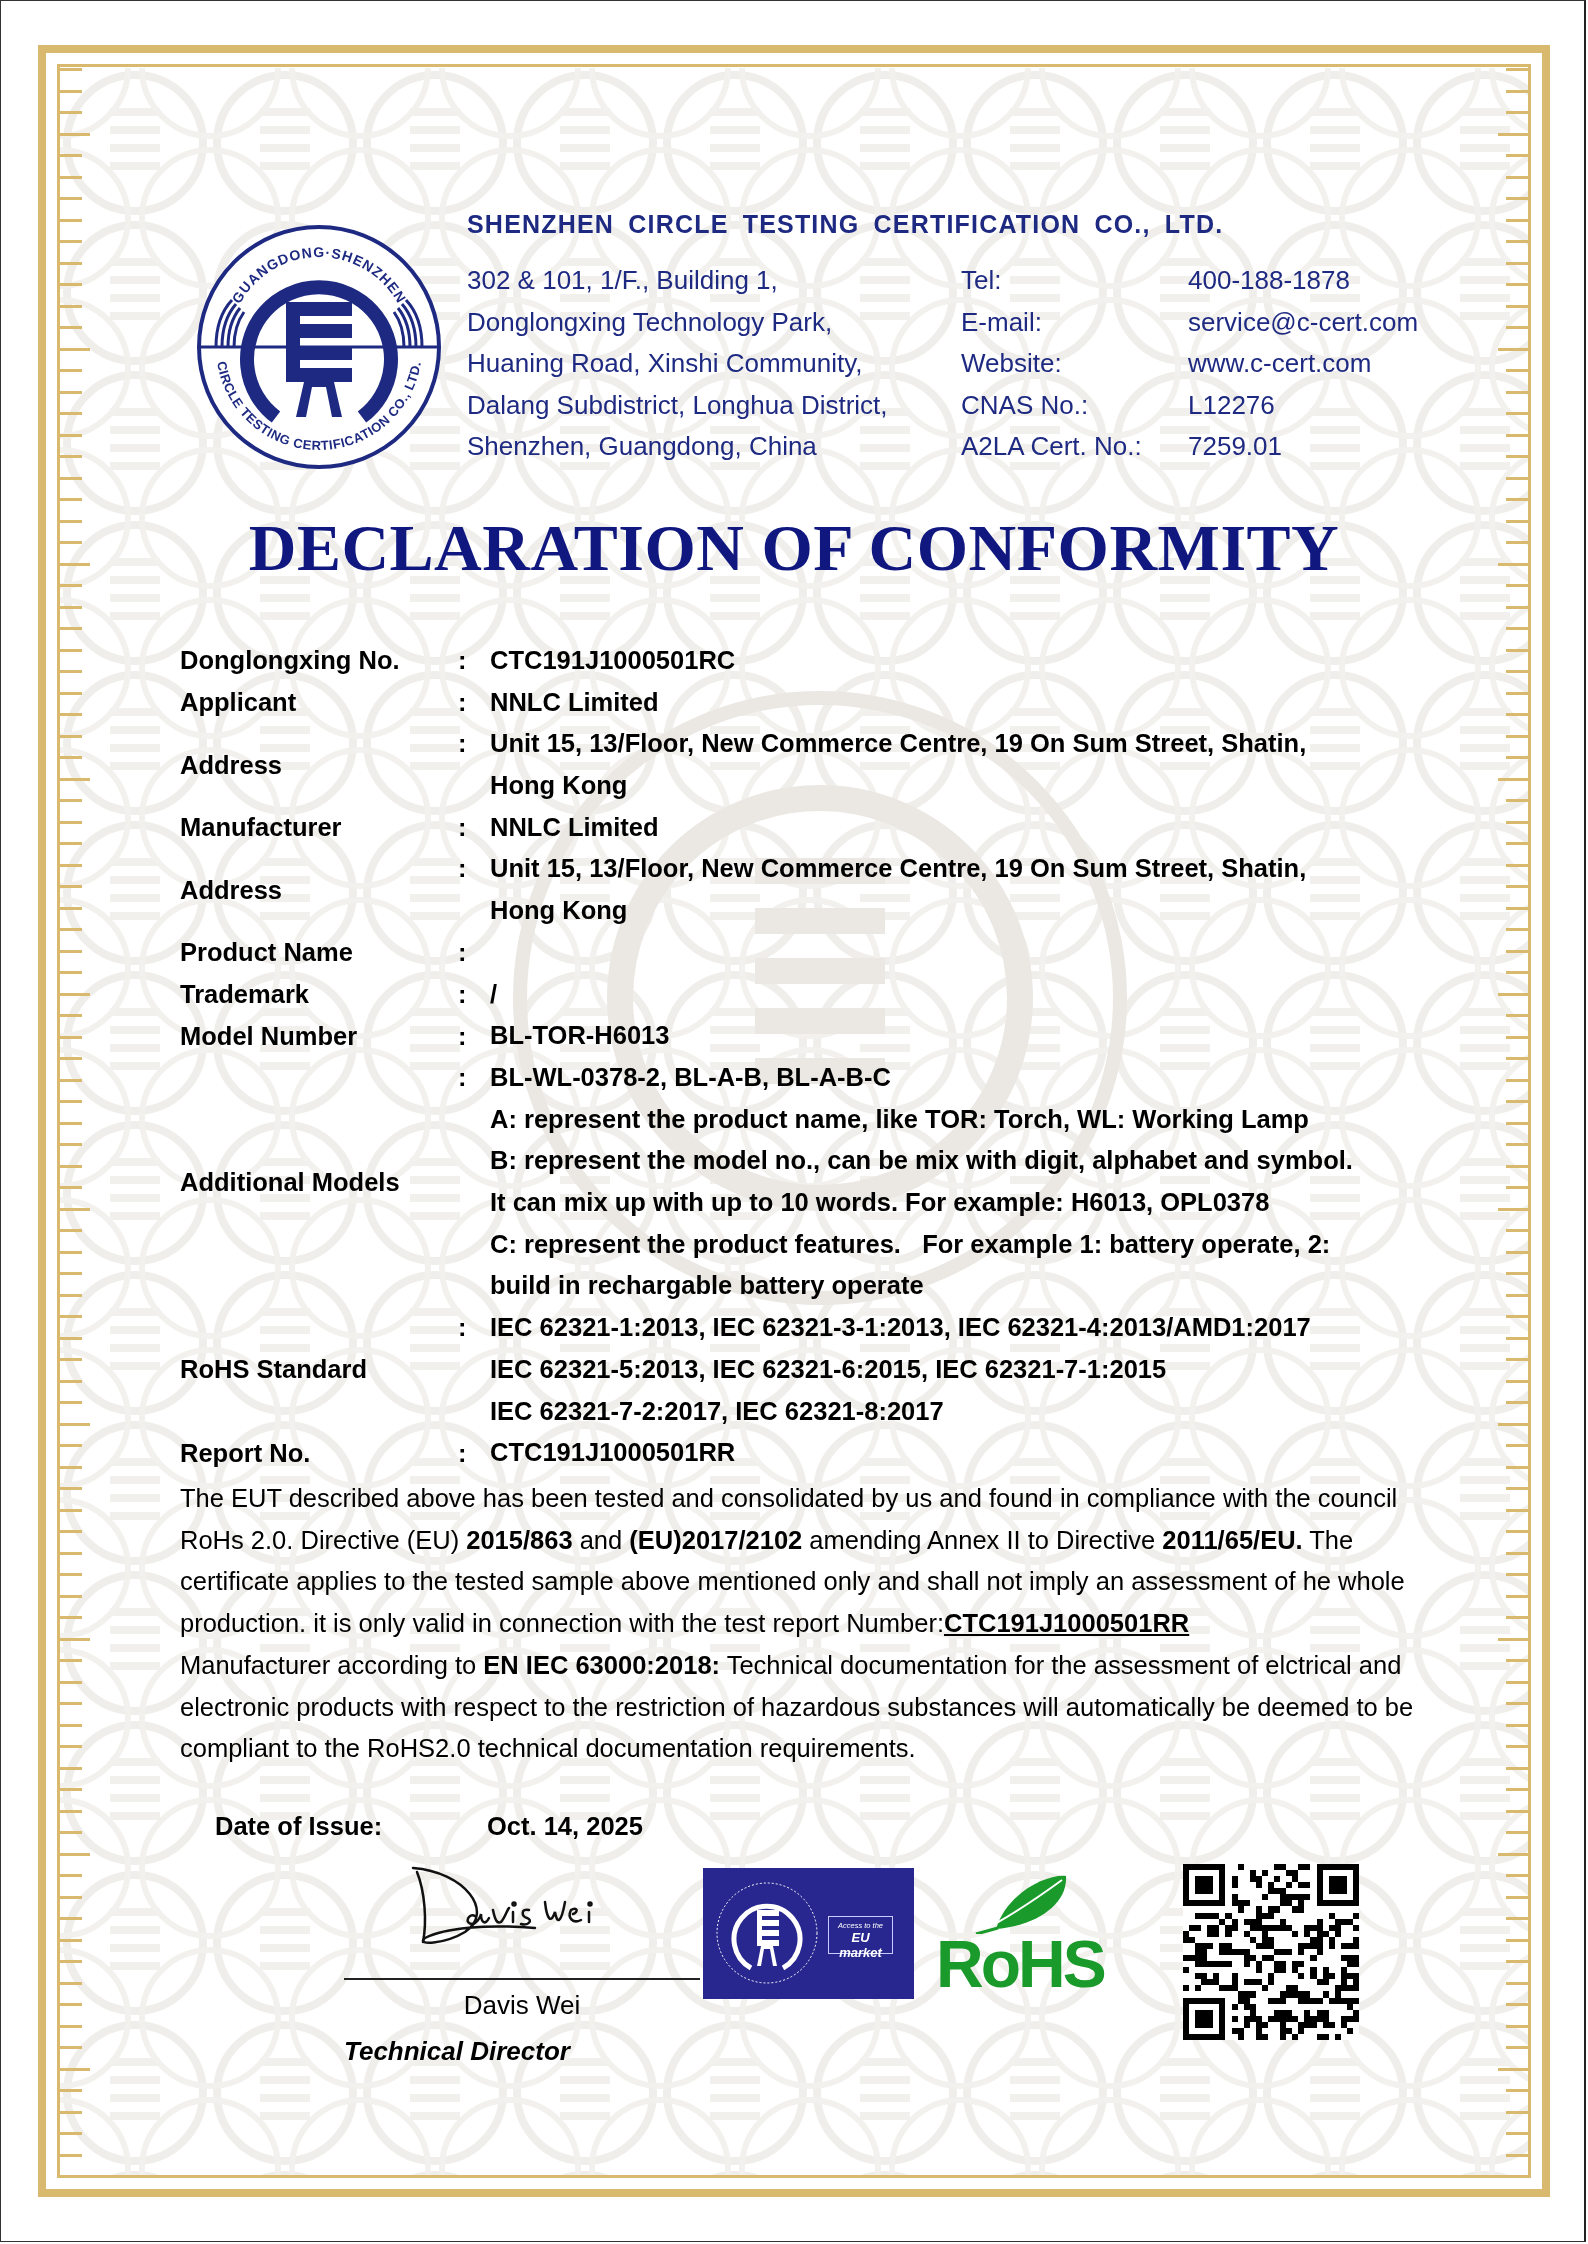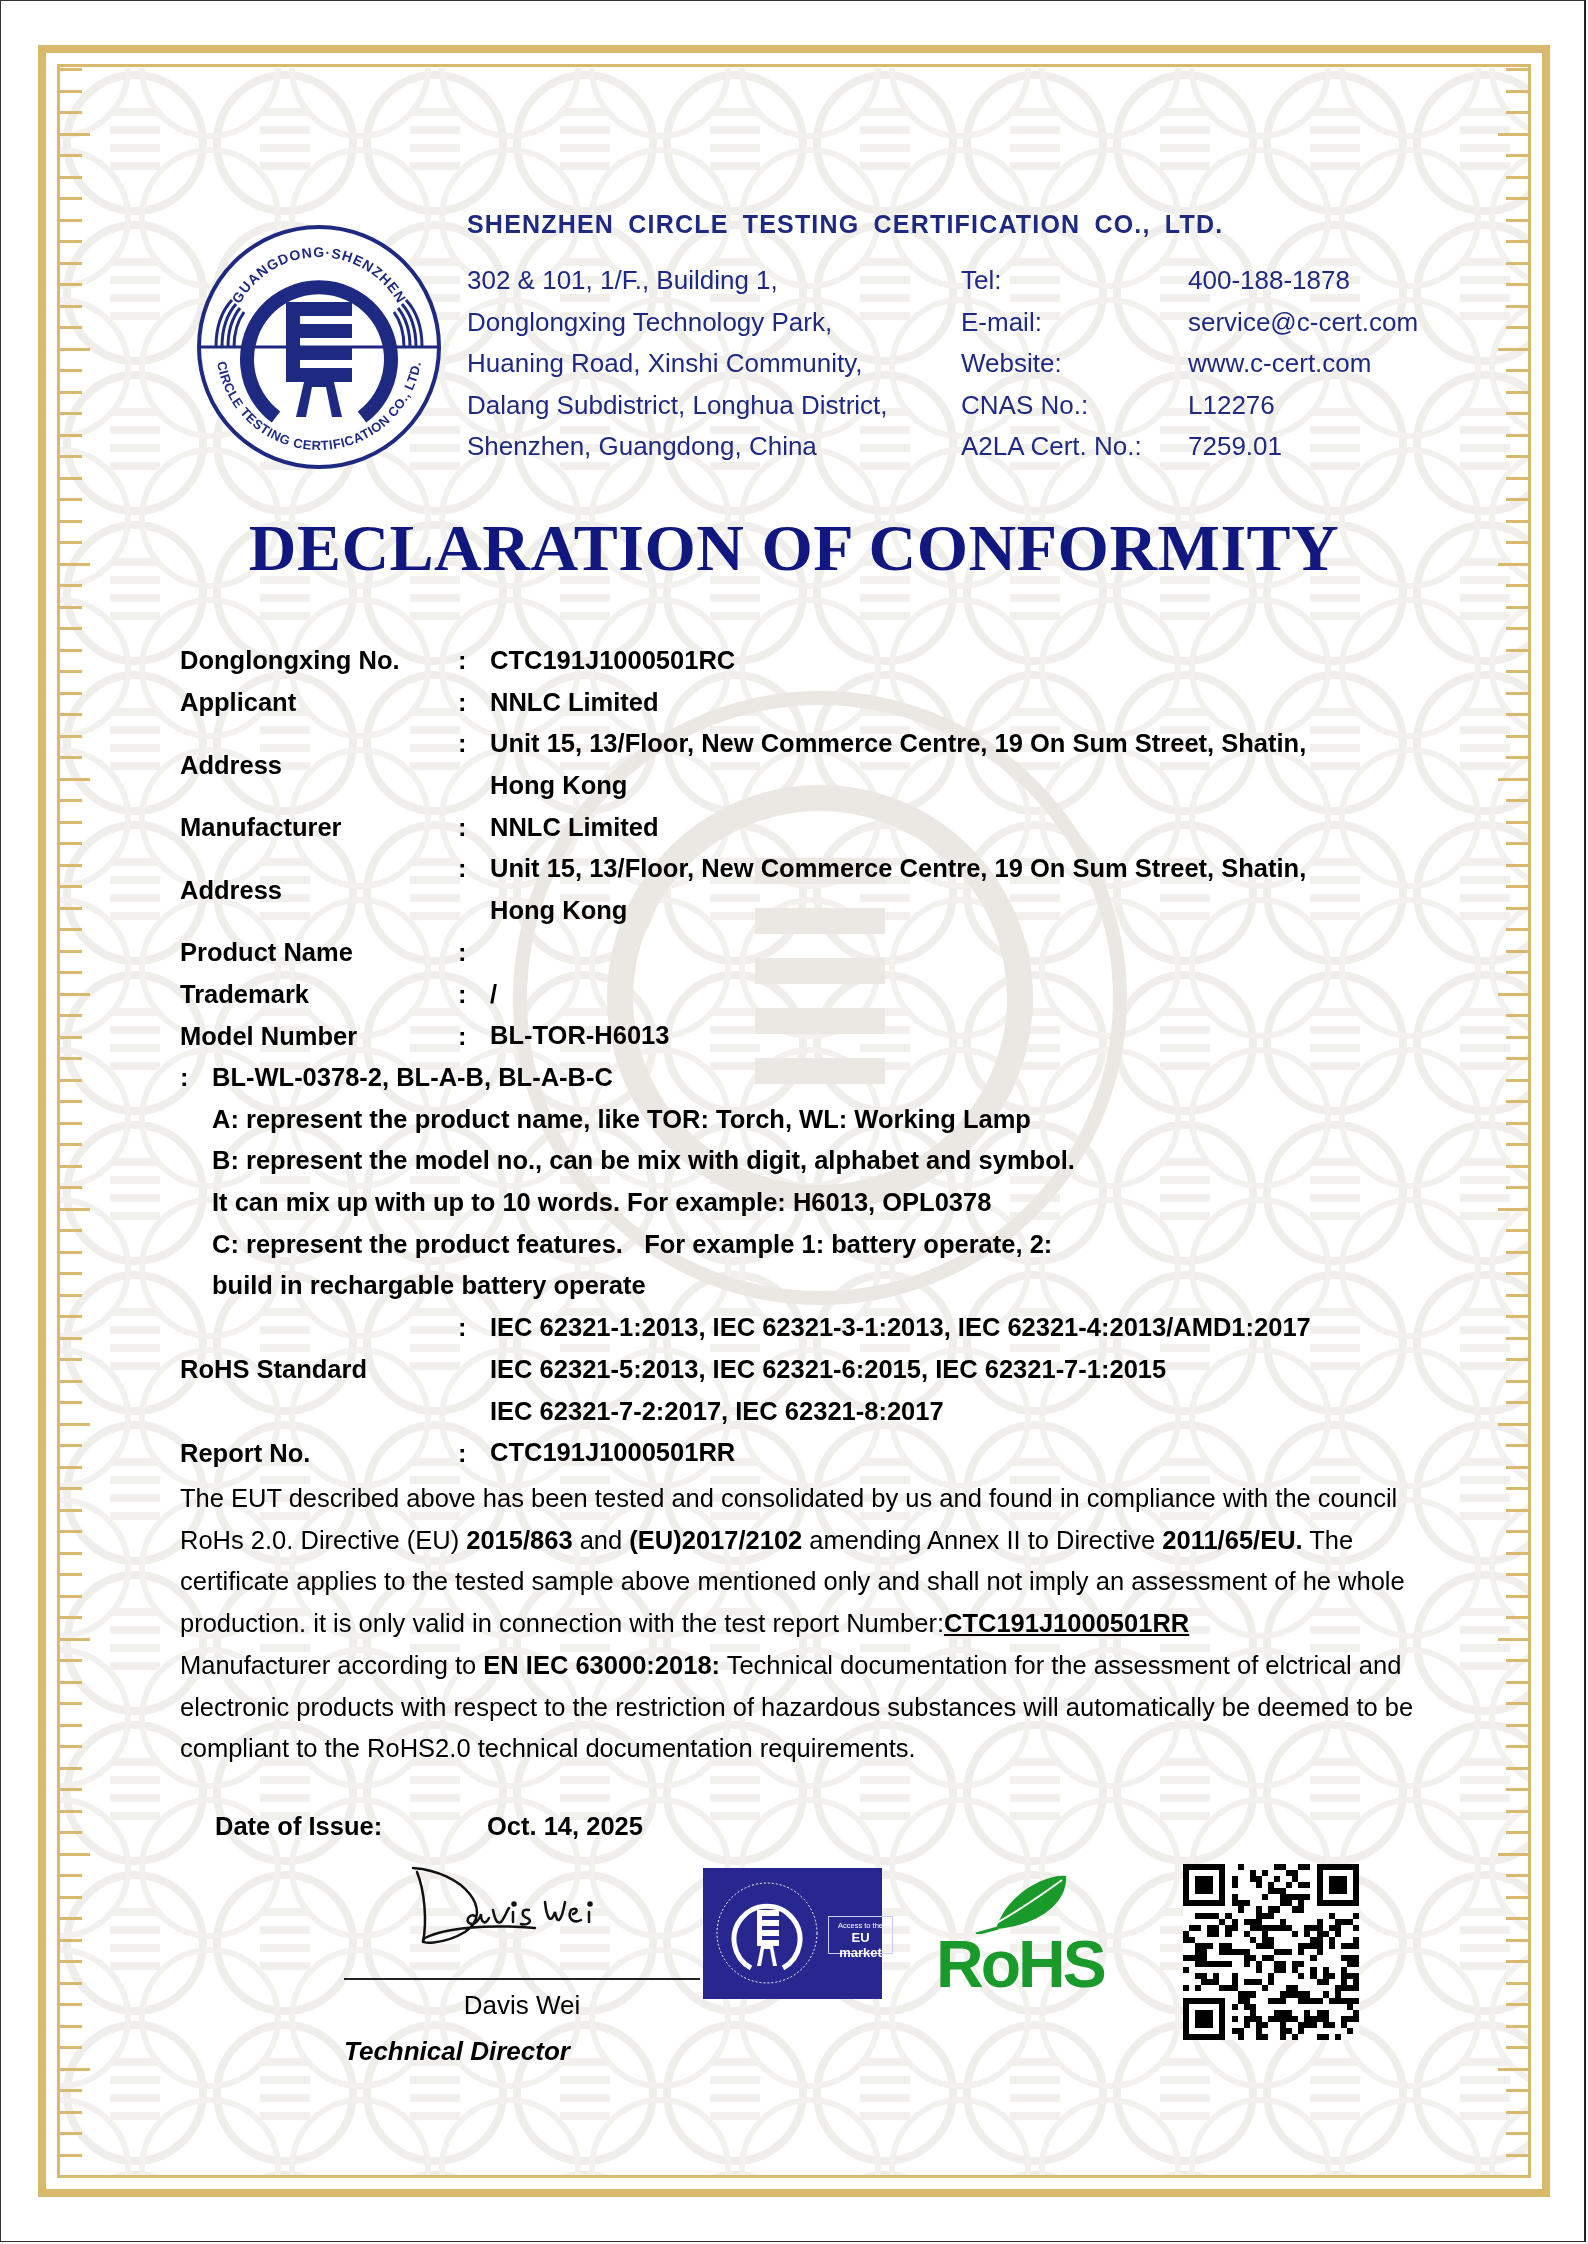--- a/index.html
+++ b/index.html
@@ -47,21 +47,21 @@
 
   .issue { position:absolute; top:1812px; font-size:25.5px; font-weight:bold; }
   .issue-label { left:215px; }
   .issue-value { left:487px; }
 
   .signature { position:absolute; left:405px; top:1862px; width:240px; height:90px; }
   .sig-line { position:absolute; left:344px; top:1978px; width:356px; height:2px; background:#222; }
   .signer-name { position:absolute; left:344px; width:356px; top:1990px; text-align:center; font-size:26px; }
   .signer-title { position:absolute; left:344px; width:388px; top:2036px; font-size:26px; font-weight:bold; font-style:italic; }
 
-  .eu-badge { position:absolute; left:703px; top:1868px; width:179px; height:131px; background:#27278f; }
+  .eu-badge { position:absolute; left:703px; top:1868px; width:211px; height:131px; background:#27278f;font-style:italic; }
   .eu-access { position:absolute; left:125px; top:48px; width:63px; height:36px; border:1px solid #c8ccff; color:#fff; text-align:center; }
   .eu-access .small { font-size:7.5px; margin-top:4px; }
   .eu-access .big { font-size:13px; font-weight:bold; }
   .rohs { position:absolute; left:936px; top:1874px; width:190px; height:120px; }
   .rohs-text { position:absolute; left:0; top:52px; font-size:66px; font-weight:bold; color:#1a9a2a; letter-spacing:-3px; }
   .qr { position:absolute; left:1183px; top:1864px; width:176px; height:176px; }
 </style>
 </head>
 <body>
 
@@ -399,20 +399,21 @@
     <div class="label">Trademark</div>
     <div class="colon">:</div>
     <div class="value">/</div>
   </div>
   <div class="row single">
     <div class="label">Model Number</div>
     <div class="colon">:</div>
     <div class="value">BL-TOR-H6013</div>
   </div>
   <div class="row multi">
+    <div class="label">Additional Models</div>
     <div class="colon-col">
         <div>:</div>
       </div>
     <div class="value">
       <div>BL-WL-0378-2, BL-A-B, BL-A-B-C</div>
       <div>A: represent the product name, like TOR: Torch, WL: Working Lamp</div>
       <div>B: represent the model no., can be mix with digit, alphabet and symbol.</div>
       <div>It can mix up with up to 10 words. For example: H6013, OPL0378</div>
       <div>C: represent the product features.&nbsp;&nbsp;&nbsp;For example 1: battery operate, 2:</div>
       <div>build in rechargable battery operate</div>

